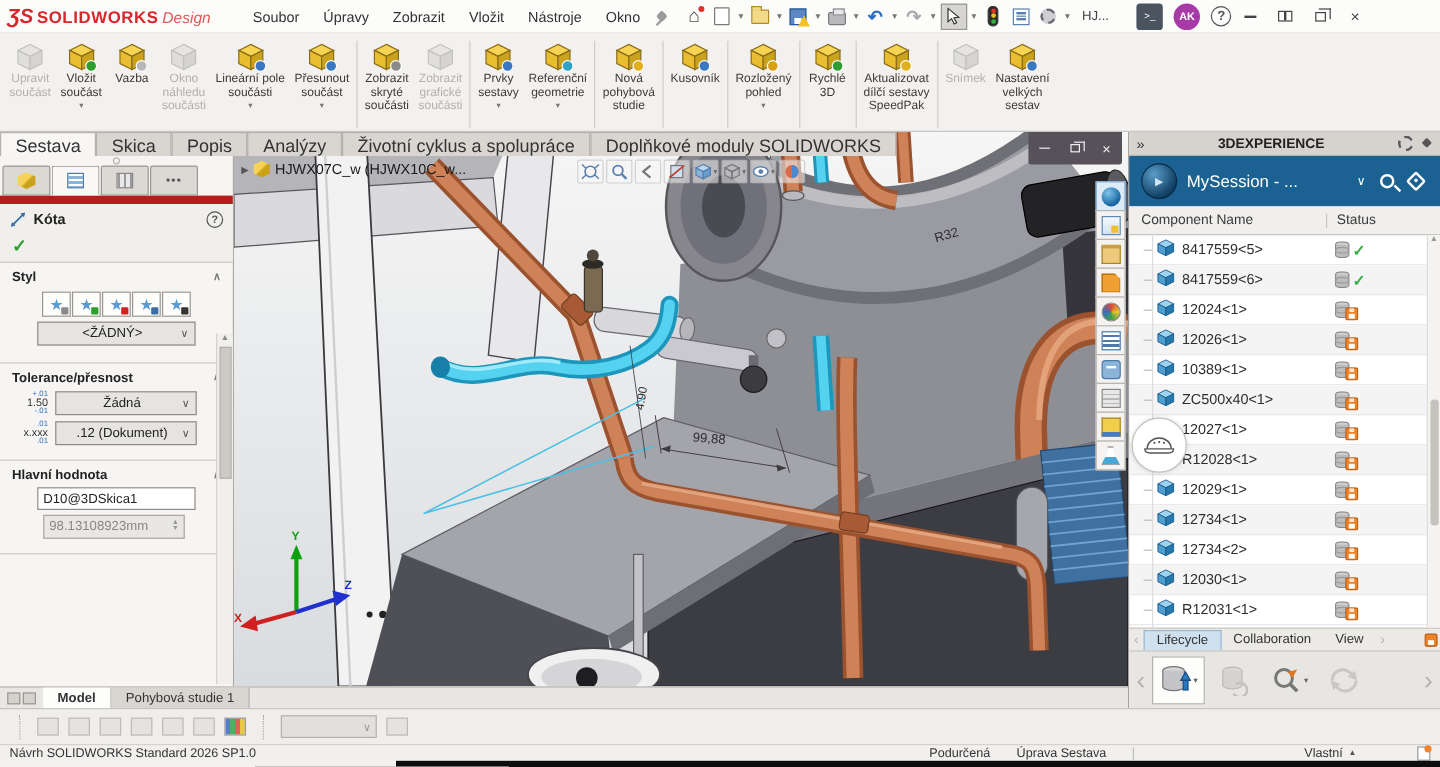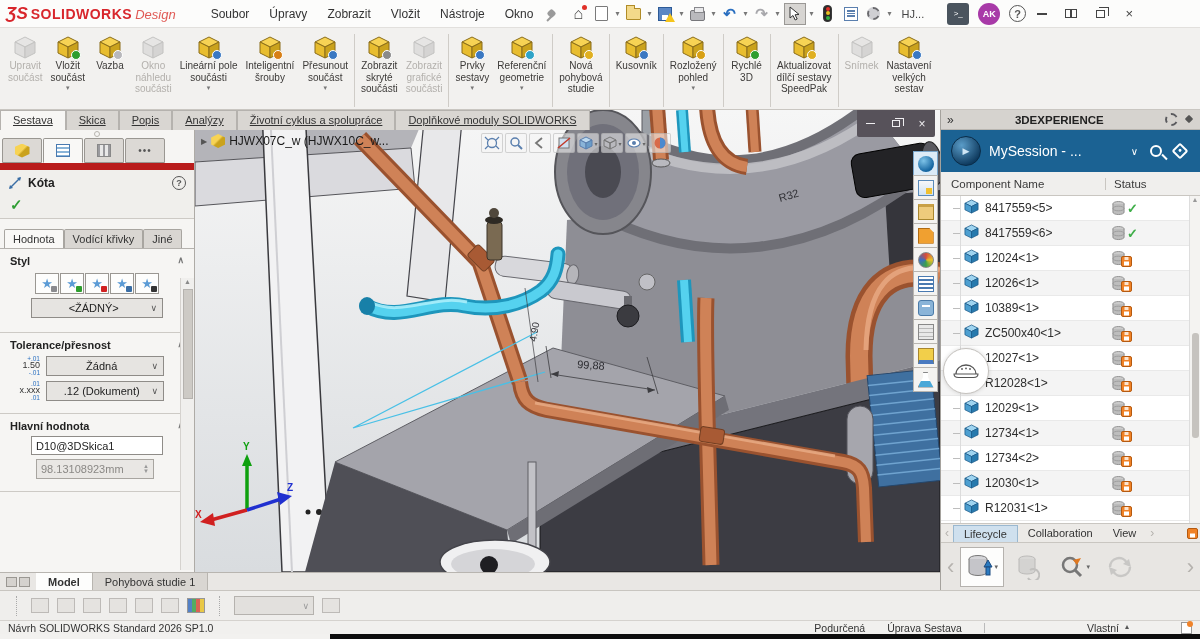--- a/index.html
+++ b/index.html
@@ -55,21 +55,21 @@
   .rbtn .ric{height:27px;display:flex;align-items:center;}
   .rbtn .lab{font-size:10px;line-height:11.5px;color:#3c3a38;text-align:center;white-space:nowrap;}
   .rbtn .dd{font-size:7px;color:#777;margin-top:1px;height:8px;}
   .rbtn.disabled .lab{color:#b3b0ac;}
   .rbtn.disabled .ric{opacity:.35;filter:grayscale(1);}
   .rsep{width:1px;background:#cfccc7;align-self:stretch;margin:2px 2px;}
   .rib-collapse{position:absolute;right:12px;bottom:6px;color:#777;font-size:11px;}
 
   
   .tabrow{position:absolute;left:0;top:110px;height:20px;display:flex;z-index:30;}
-  .rtab{font-size:11px;padding:3px 12px;background:#d9d6d2;border:1px solid #b5b2ae;border-bottom:none;color:#333;white-space:nowrap;cursor:default;text-decoration:underline;}
+  .rtab{font-size:15px;padding:3px 12px;background:#d9d6d2;border:1px solid #b5b2ae;border-bottom:none;color:#333;white-space:nowrap;cursor:default;}
   .rtab.active{background:#f7f6f4;font-weight:normal;}
 
   
   .viewport{position:absolute;left:195px;top:110px;width:745px;height:462px;overflow:hidden;background:linear-gradient(#f6f6f6,#d9dcdf);}
   .doc-tab{position:absolute;left:6px;top:24px;display:flex;align-items:center;gap:4px;font-size:12px;color:#1a1a1a;z-index:5;}
   .tri{font-size:8px;color:#555;}
   .cube-mini{width:14px;height:14px;background:linear-gradient(135deg,#f7d354 45%,#caa21c 55%);clip-path:polygon(50% 0,100% 25%,100% 75%,50% 100%,0 75%,0 25%);}
   .hud{position:absolute;left:286px;top:23px;display:flex;align-items:center;gap:2px;z-index:5;}
   .hud-icon{width:22px;height:20px;background:rgba(245,245,245,.55);border:1px solid rgba(140,140,140,.35);border-radius:2px;display:flex;align-items:center;justify-content:center;}
   .winctrl{position:absolute;right:5px;top:0;width:78px;height:27px;background:#57525a;display:flex;align-items:center;justify-content:space-around;z-index:6;border-radius:0 0 2px 2px;}
@@ -189,21 +189,21 @@
 
   
   .bottombar{position:absolute;left:0;top:590px;width:1200px;height:30px;background:#efeeec;border-top:1px solid #c8c5c0;display:flex;align-items:center;padding-left:10px;gap:8px;}
   .bbi{width:18px;height:15px;border:1.5px solid #b5b2ae;background:#e4e2df;opacity:.85;}
   .bbi.colors{background:linear-gradient(90deg,#3a6ec0 25%,#3aa04a 25% 50%,#d84a3a 50% 75%,#e8c22a 75%);border-color:#888;}
   .bb-sep{width:1px;height:20px;border-left:1px dotted #aaa;margin:0 6px;}
   .bb-select{width:80px;height:19px;background:#e2e0dd;border:1px solid #b5b2ae;display:flex;align-items:center;justify-content:flex-end;padding:0 4px;color:#999;font-size:9px;}
   .statusbar{position:absolute;left:0;top:620px;width:1200px;height:14px;background:#f1f0ee;border-top:1px solid #d5d2ce;display:flex;align-items:center;font-size:10.5px;color:#333;padding:0 8px;}
   .sb-right{margin-left:auto;display:flex;align-items:center;gap:22px;}
   .sb-div{width:1px;height:10px;background:#bbb;}
-  .sb-custom{display:flex;gap:6px;margin-left:80px;}
+  .sb-custom{display:flex;gap:6px;margin-left:120px;}
   .sb-caret{font-size:8px;color:#555;}
   .sb-doc{width:11px;height:12px;background:#fff;border:1px solid #999;position:relative;margin-left:30px;}
   .sb-doc::after{content:"";position:absolute;right:-2px;top:-2px;width:6px;height:6px;border-radius:50%;background:#f0832a;}
   .blackstrip{position:absolute;left:330px;top:634px;width:870px;height:5px;background:#0d0d0d;}
 </style>
 </head>
 <body>
 
 <div id="app">
 
@@ -351,35 +351,20 @@
             <polygon points="3,8 13,13 13,24 3,19" fill="#e8bd2f" stroke="#8a6d1a"></polygon>
             <polygon points="23,8 13,13 13,24 23,19" fill="#caa21c" stroke="#8a6d1a"></polygon>
             <circle cx="21" cy="21" r="4.5" fill="#3a78c2" stroke="#fff"></circle>
           </svg>
         </span>
         <div class="lab">
           <div>Lineární pole</div>
           <div>součásti</div>
         </div>
         <div class="dd">▾</div>
-      </div>
-      <div class="rbtn">
-        <span class="ric">
-          <svg width="26" height="26" viewBox="0 0 26 26">
-            <polygon points="13,3 23,8 13,13 3,8" fill="#f7d354" stroke="#8a6d1a"></polygon>
-            <polygon points="3,8 13,13 13,24 3,19" fill="#e8bd2f" stroke="#8a6d1a"></polygon>
-            <polygon points="23,8 13,13 13,24 23,19" fill="#caa21c" stroke="#8a6d1a"></polygon>
-            <circle cx="21" cy="21" r="4.5" fill="#d87f16" stroke="#fff"></circle>
-          </svg>
-        </span>
-        <div class="lab">
-          <div>Inteligentní</div>
-          <div>šrouby</div>
-        </div>
-        <div class="dd"></div>
       </div>
       <div class="rbtn">
         <span class="ric">
           <svg width="26" height="26" viewBox="0 0 26 26">
             <polygon points="13,3 23,8 13,13 3,8" fill="#f7d354" stroke="#8a6d1a"></polygon>
             <polygon points="3,8 13,13 13,24 3,19" fill="#e8bd2f" stroke="#8a6d1a"></polygon>
             <polygon points="23,8 13,13 13,24 23,19" fill="#caa21c" stroke="#8a6d1a"></polygon>
             <circle cx="21" cy="21" r="4.5" fill="#3a78c2" stroke="#fff"></circle>
           </svg>
         </span>
@@ -841,25 +826,20 @@
     <div class="pm-titlerow">
       <svg width="14" height="14" viewBox="0 0 14 14">
           <path d="M2 12 L12 2" stroke="#3a6ea5" stroke-width="1.5"></path>
           <polygon points="1,13 5,12 2,9" fill="#3a6ea5"></polygon>
           <polygon points="13,1 9,2 12,5" fill="#3a6ea5"></polygon>
         </svg>
       <span class="pm-title">Kóta</span>
       <span class="help-circ" style="width:14px;height:14px;font-size:9px">?</span>
     </div>
     <div class="pm-check">✓</div>
-    <div class="pm-valtabs" id="pmvaltabs">
-        <span class="vtab active">Hodnota</span>
-        <span class="vtab">Vodící křivky</span>
-        <span class="vtab">Jiné</span>
-      </div>
 
     <div class="pm-section">
       <div class="pm-header">
           <span>Styl</span>
           <span class="chev">∧</span>
         </div>
       <div class="star-row">
         <span class="star-btn">
             <span class="st">★</span>
             <span class="bdg" style="background:#8a8a8e"></span>

